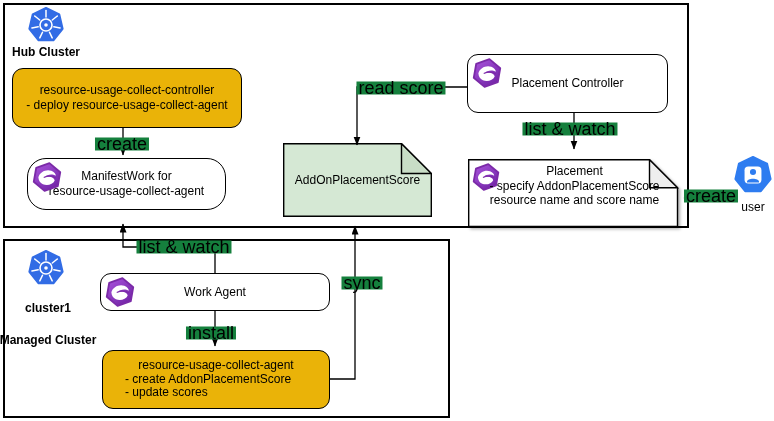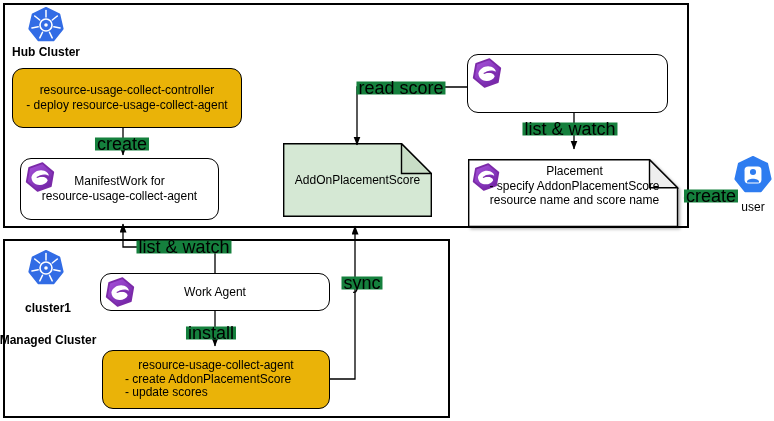--- a/index.html
+++ b/index.html
@@ -66,21 +66,21 @@
     </g>
   </svg>
   <div class="cluster-label" style="left:48px;top:286px;margin-top:47px;">Managed Cluster</div>
   <div class="cluster-label" style="left:48px;top:301px;">cluster1</div>
 
   <div class="node green" style="left:12px;top:68px;width:230px;height:60px;">
     <div>resource-usage-collect-controller</div>
     <div>- deploy resource-usage-collect-agent</div>
   </div>
 
-  <div class="node" style="left:20px;top:158px;width:199px;height:62px;">
+  <div class="node" style="left:27px;top:158px;width:199px;height:52px;border-radius:19px;">
     <svg class="node-icon" viewBox="0 0 32 32">
       <defs>
           <linearGradient id="pg1" x1="0" y1="0" x2="1" y2="1">
         <stop offset="0" stop-color="#aa55dd"></stop>
             <stop offset="1" stop-color="#6b1fa0"></stop>
           </linearGradient>
         </defs>
       <polygon points="16,1 29,8.5 29,23.5 16,31 3,23.5 3,8.5" fill="url(#pg1)" stroke="#7b2aa8" stroke-width="2" stroke-linejoin="round" transform="rotate(10 16 16)"></polygon>
       <path d="M6.8,16.2 C8.4,10.6 15,7.4 20.6,9.4 C23.6,10.5 25.4,12.8 25.4,14.6
                C21.8,12.4 16.2,13 13.2,16 C17.8,14.6 23.4,16.4 24.2,19.6
@@ -106,20 +106,21 @@
         <stop offset="0" stop-color="#aa55dd"></stop>
             <stop offset="1" stop-color="#6b1fa0"></stop>
           </linearGradient>
         </defs>
       <polygon points="16,1 29,8.5 29,23.5 16,31 3,23.5 3,8.5" fill="url(#pg2)" stroke="#7b2aa8" stroke-width="2" stroke-linejoin="round" transform="rotate(10 16 16)"></polygon>
       <path d="M6.8,16.2 C8.4,10.6 15,7.4 20.6,9.4 C23.6,10.5 25.4,12.8 25.4,14.6
                C21.8,12.4 16.2,13 13.2,16 C17.8,14.6 23.4,16.4 24.2,19.6
                C22.4,23.8 16.4,25.6 11.6,23.6 C8.6,22.3 7,19.5 6.8,16.2 Z" fill="#fff"></path>
       <path d="M12.5,16.5 C17,14.5 22,14.8 25.5,17" fill="none" stroke="#7b2aa8" stroke-width="1.2"></path>
     </svg>
+    <div>Placement Controller</div>
   </div>
 
   <div class="note" style="left:468px;top:152px;width:213px;height:71px;">
     <svg class="shadowed" width="213" height="71" viewBox="0 0 213 71">
       <path d="M0.7,0.7 L181.5,0.7 L209.5,28.7 L209.5,67.5 L0.7,67.5 Z" fill="#ffffff" stroke="#000" stroke-width="1.4"></path>
       <path d="M181.5,0.7 L181.5,28.7 L209.5,28.7 Z" fill="#eeeeee" stroke="#000" stroke-width="1.4"></path>
     </svg>
     <svg class="node-icon" style="top:4px;left:4px;width:28px;height:28px;" viewBox="0 0 32 32">
       <defs>
           <linearGradient id="pg3" x1="0" y1="0" x2="1" y2="1">

